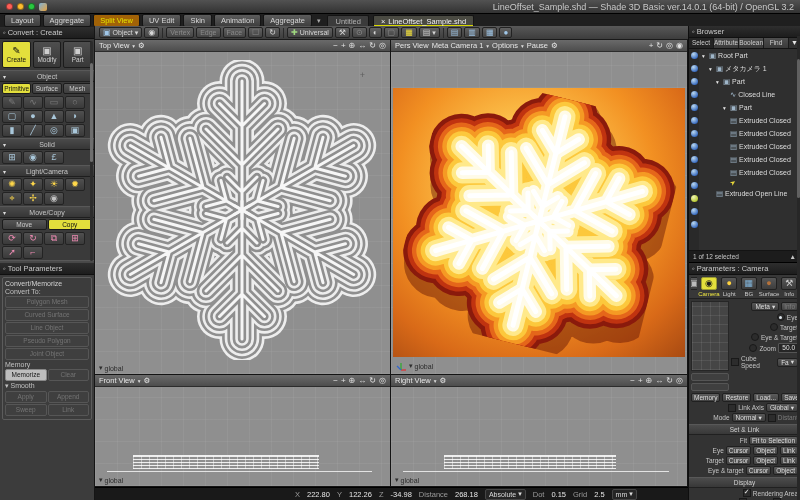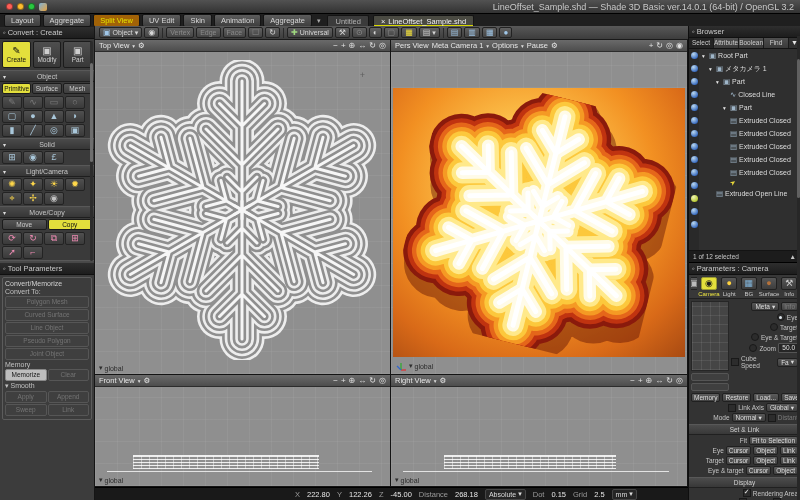--- a/index.html
+++ b/index.html
@@ -464,21 +464,21 @@
     </div>
   </div>
 </div>
 
 <div id="statusbar">
   <span>X</span>
     <span class="sv">222.80</span>
   <span>Y</span>
     <span class="sv">122.26</span>
   <span>Z</span>
-    <span class="sv">-45.00</span>
+    <span class="sv">-34.98</span>
   <span>Distance</span>
     <span class="sv">268.18</span>
   <span class="sdrop">
       <span>Absolute</span>
       <span>▾</span>
     </span>
   <span>Dot</span>
     <span class="sv">0.15</span>
   <span>Grid</span>
     <span class="sv">2.5</span>

